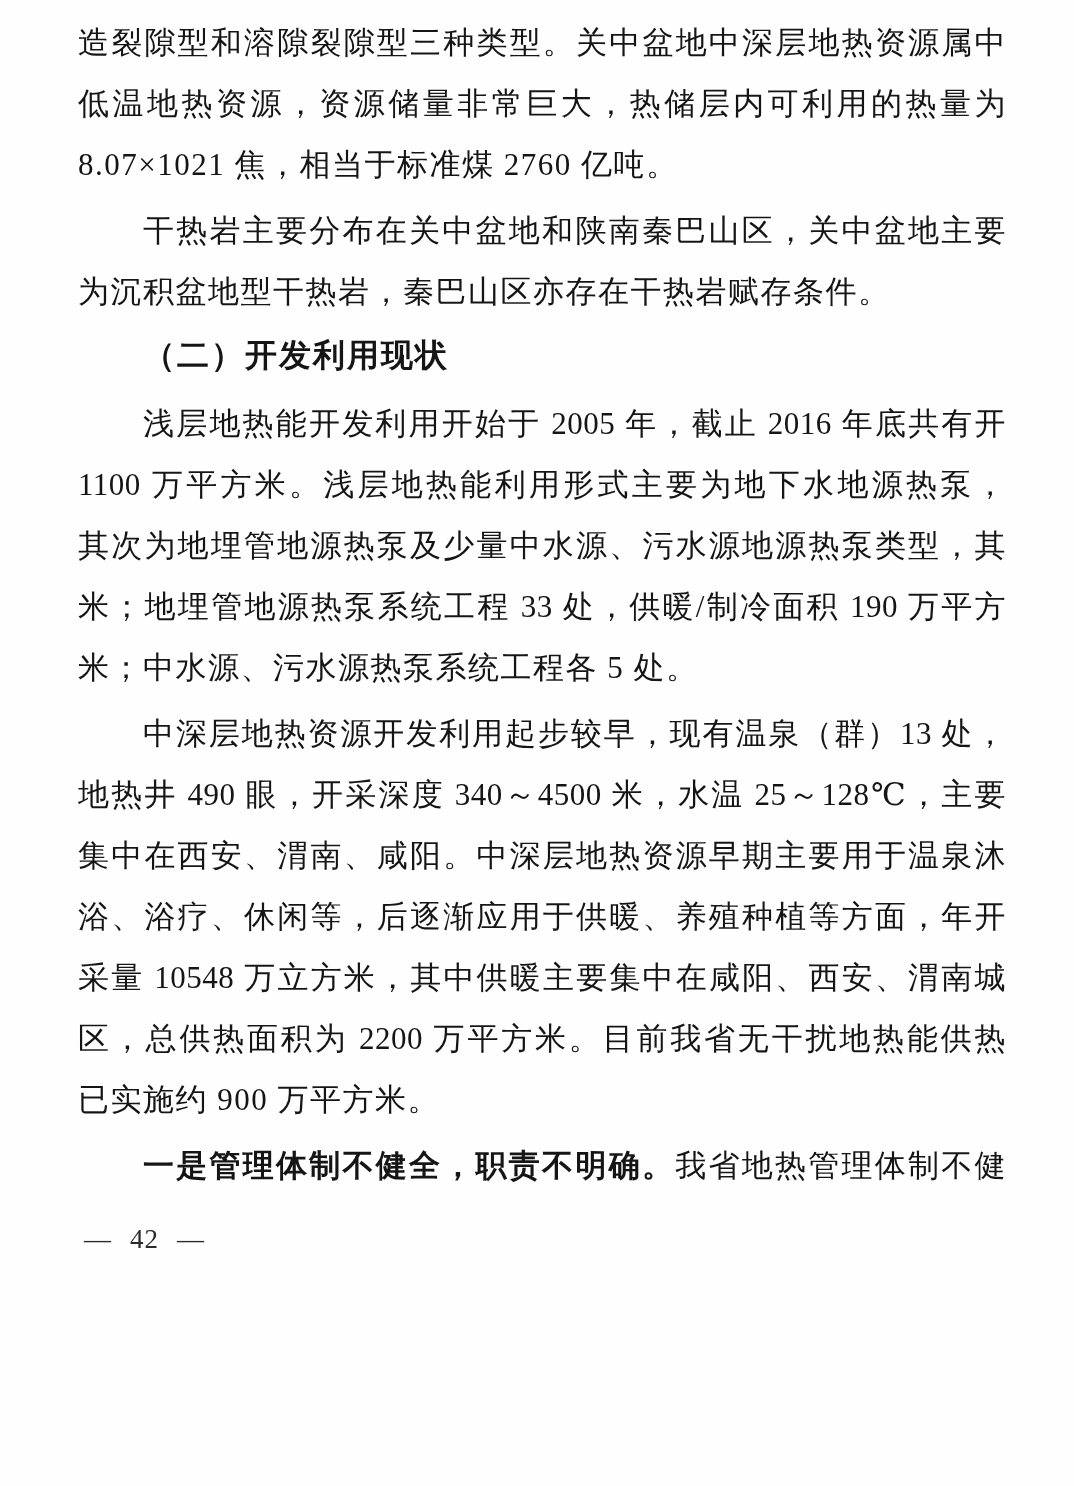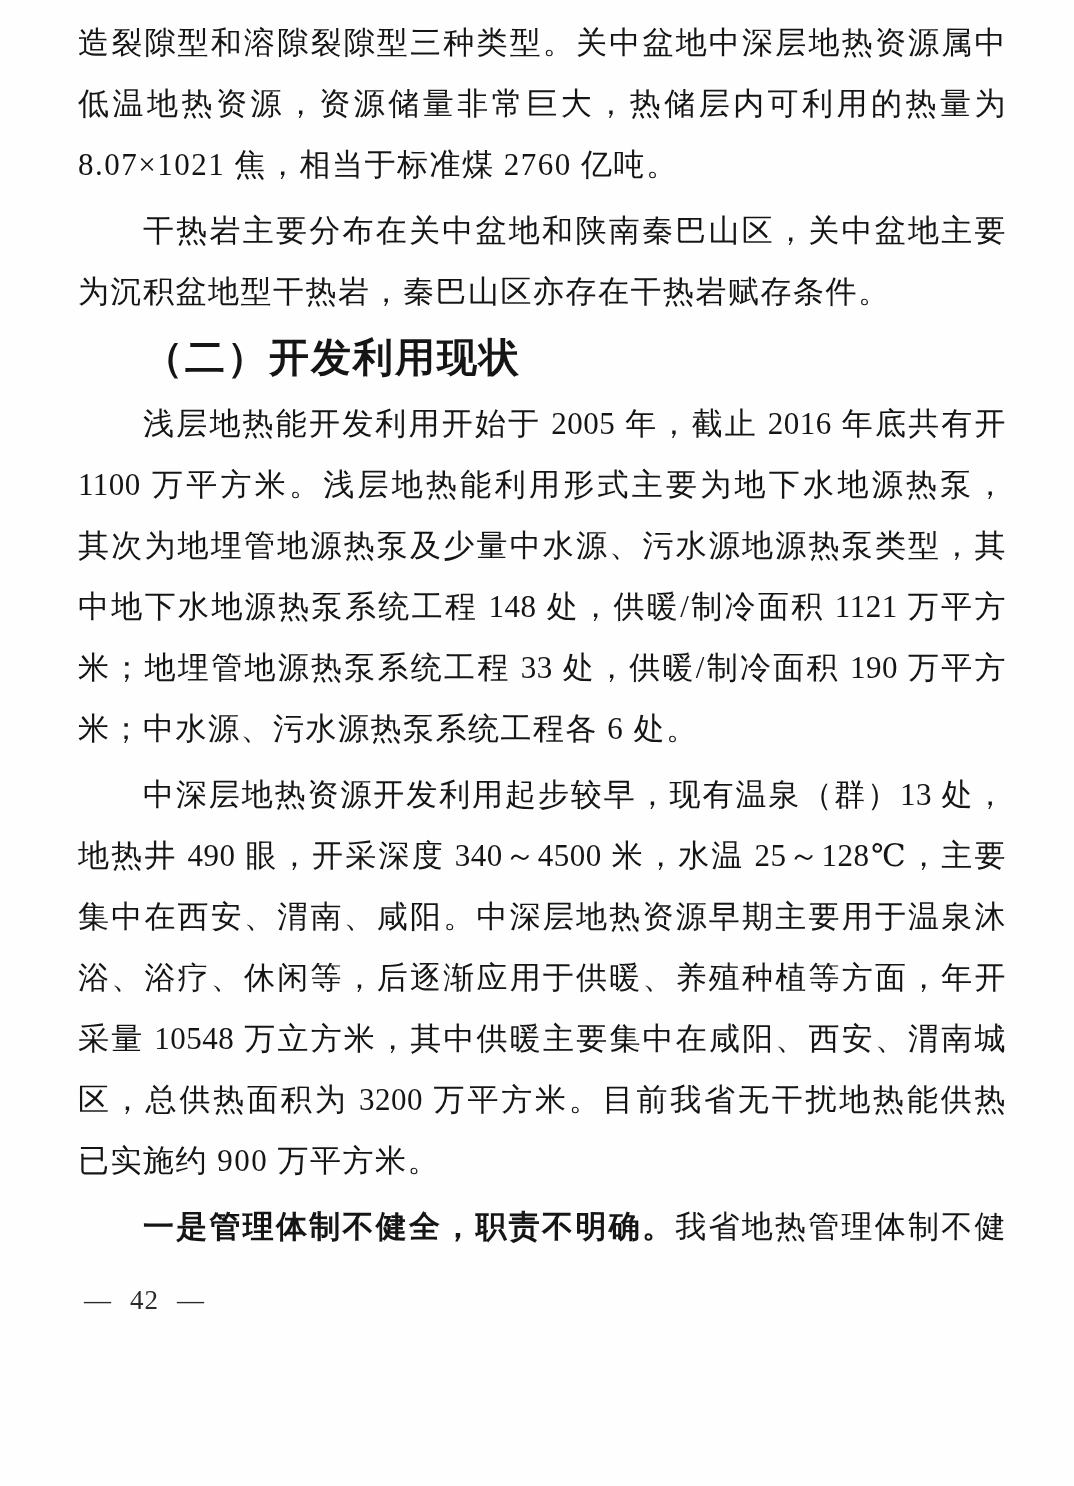--- a/index.html
+++ b/index.html
@@ -25,25 +25,26 @@
     text-align-last: justify;
     letter-spacing: 0.5px;
   }
   .line.last {
     text-align: right;
     text-align-last: left;
     letter-spacing: 1.5px;
   }
   .indent { text-indent: 65px; }
   .heading {
-    font-size: 40px;
+    font-size: 32px;
     font-weight: bold;
     line-height: 61px;
     text-indent: 65px;
     letter-spacing: 2px;
+    font-family: Liberation Mono, monospace;
   }
   .bold { font-weight: bold; }
   .footer {
     margin: 28px 0 0 84px;
     font-size: 27px;
     color: #2a2a2a;
     letter-spacing: 1px;
   }
   .footer .num { margin: 13px 18px; }
 </style>
@@ -63,32 +64,31 @@
       <div class="line indent">干热岩主要分布在关中盆地和陕南秦巴山区，关中盆地主要</div>
       <div class="line last">为沉积盆地型干热岩，秦巴山区亦存在干热岩赋存条件。</div>
     </div>
 
     <div class="block heading">（二）开发利用现状</div>
 
     <div class="block">
       <div class="line indent">浅层地热能开发利用开始于 2005 年，截止 2016 年底共有开</div>
       <div class="line">1100 万平方米。浅层地热能利用形式主要为地下水地源热泵，</div>
       <div class="line">其次为地埋管地源热泵及少量中水源、污水源地源热泵类型，其</div>
-      <div class="line">中地下水地源热泵系统工程 148 处，供暖/制冷面积 1121 万平方</div>
       <div class="line">米；地埋管地源热泵系统工程 33 处，供暖/制冷面积 190 万平方</div>
-      <div class="line last">米；中水源、污水源热泵系统工程各 6 处。</div>
+      <div class="line last">米；中水源、污水源热泵系统工程各 5 处。</div>
     </div>
 
     <div class="block">
       <div class="line indent">中深层地热资源开发利用起步较早，现有温泉（群）13 处，</div>
       <div class="line">地热井 490 眼，开采深度 340～4500 米，水温 25～128℃，主要</div>
       <div class="line">集中在西安、渭南、咸阳。中深层地热资源早期主要用于温泉沐</div>
       <div class="line">浴、浴疗、休闲等，后逐渐应用于供暖、养殖种植等方面，年开</div>
       <div class="line">采量 10548 万立方米，其中供暖主要集中在咸阳、西安、渭南城</div>
-      <div class="line">区，总供热面积为 3200 万平方米。目前我省无干扰地热能供热</div>
+      <div class="line">区，总供热面积为 2200 万平方米。目前我省无干扰地热能供热</div>
       <div class="line last">已实施约 900 万平方米。</div>
     </div>
 
 
     <div class="block">
       <div class="line indent"><span class="bold">一是管理体制不健全，职责不明确。</span><span>我省地热管理体制不健</span></div>
     </div>
 
   </div>
 

